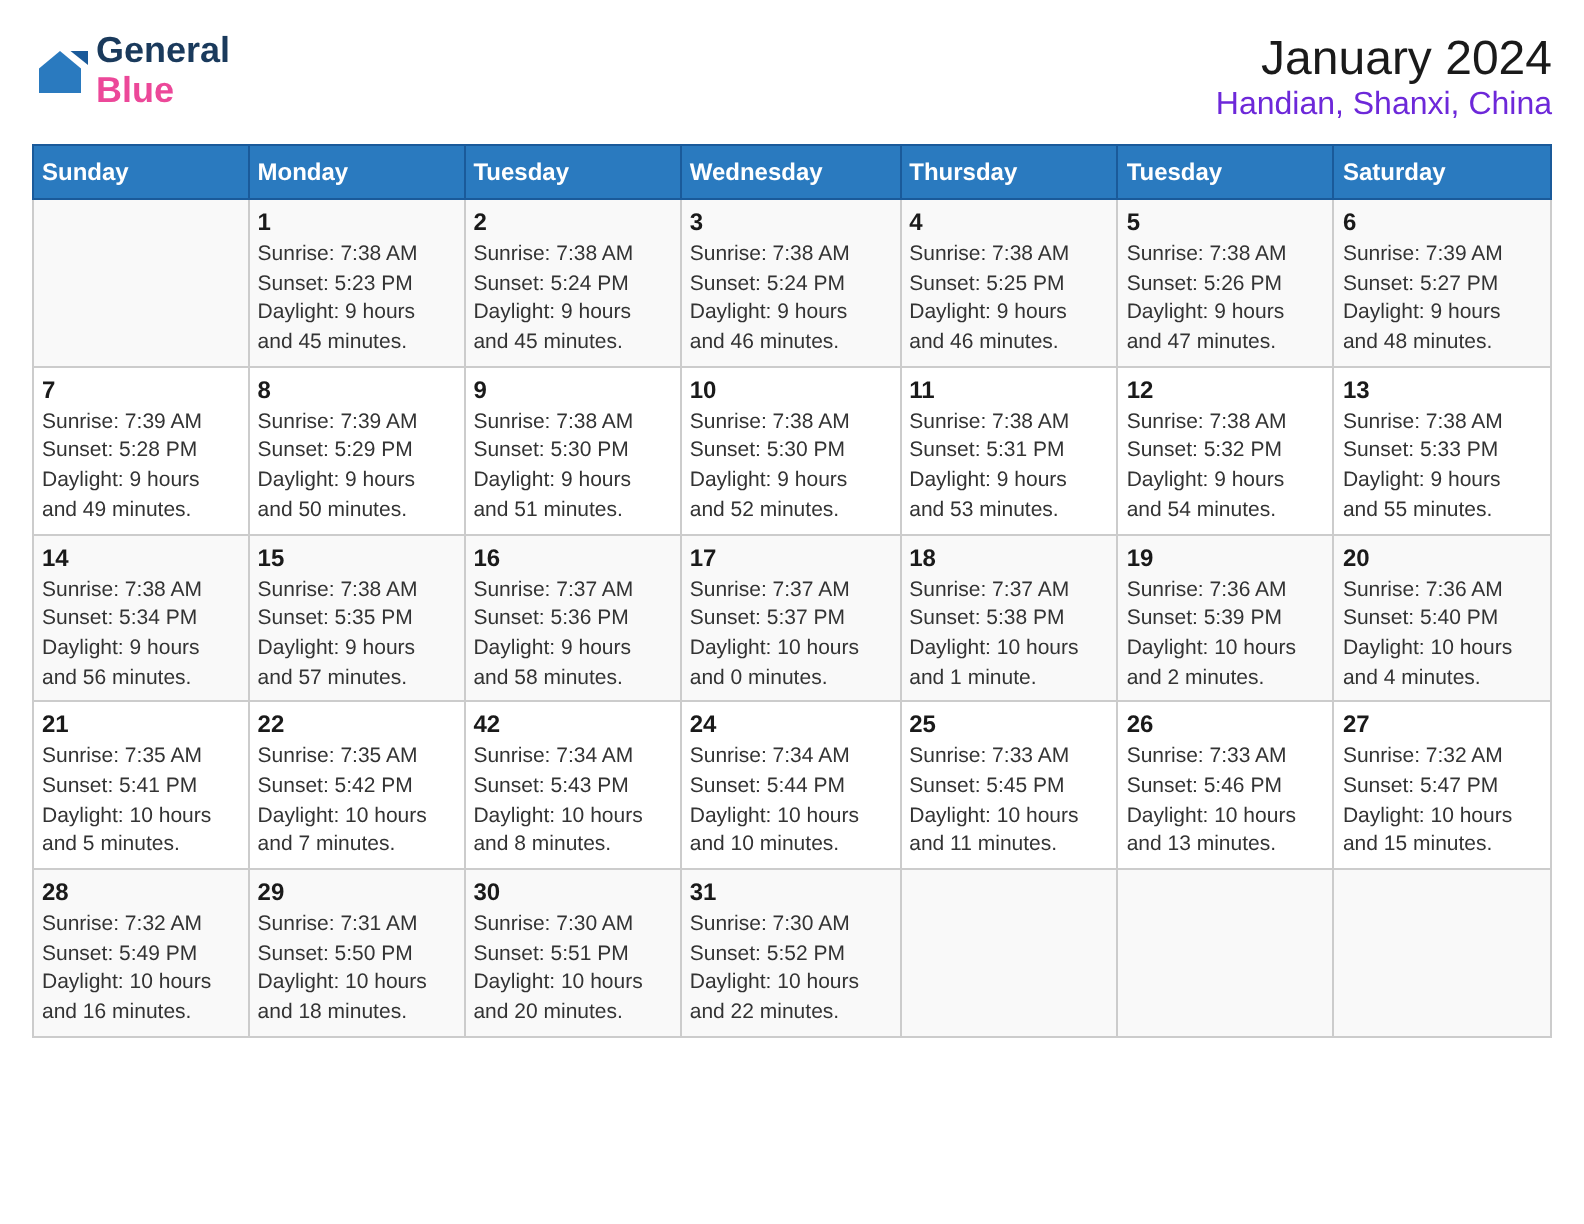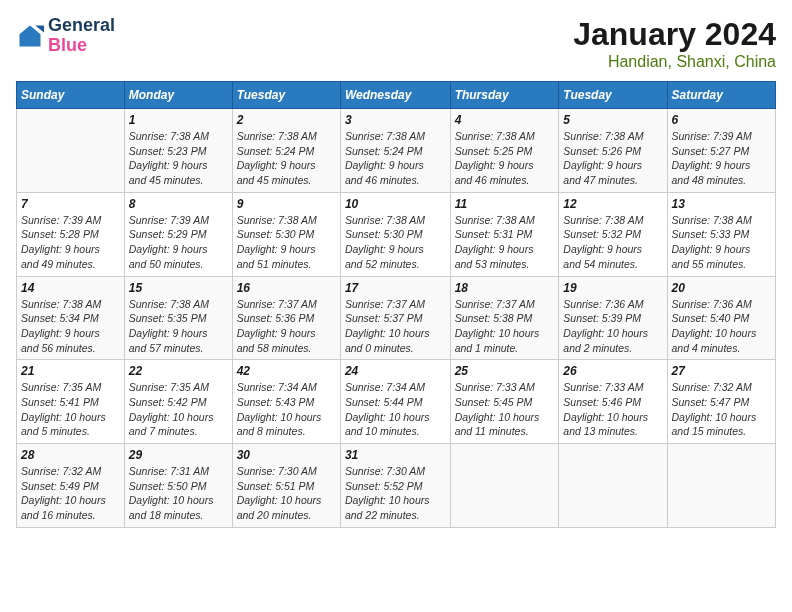--- a/index.html
+++ b/index.html
@@ -32,33 +32,32 @@
       color: #ec4899;
     }
     .logo-icon {
       width: 28px;
       height: 28px;
     }
     .title-block {
       text-align: right;
     }
     .calendar-title {
-      font-size: 32px;
-      font-weight: bold;
+      font-size: 24px;
+      font-weight: normal;
       color: #1a1a1a;
     }
     .calendar-subtitle {
       font-size: 16px;
-      color: #4d7c0f;
+      color: #6d28d9;
     }
     table {
       width: 100%;
       border-collapse: collapse;
       font-size: 11px;
-      font-style: italic;
     }
     thead tr th {
       background-color: #2a7abf;
       color: #fff;
       padding: 6px 4px;
       text-align: left;
       font-size: 12px;
       font-weight: bold;
       border: 1px solid #1a5a9a;
     }

